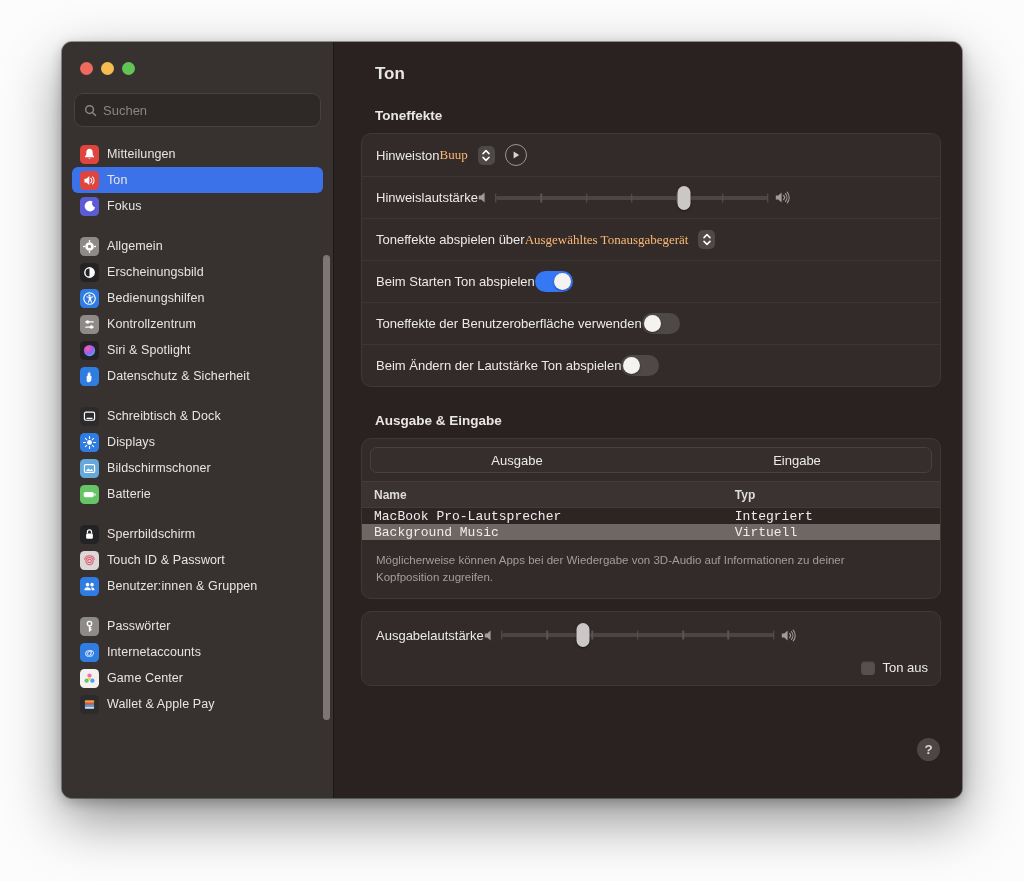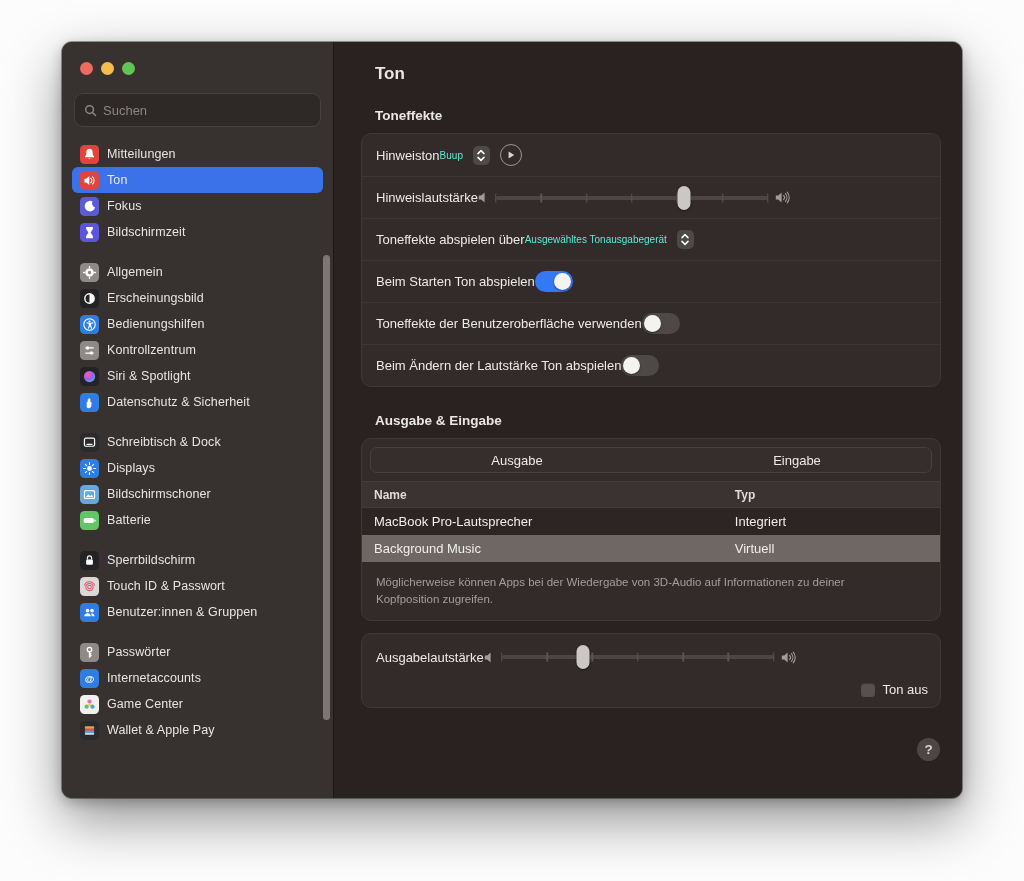--- a/index.html
+++ b/index.html
@@ -60,21 +60,21 @@
     background:#322b2a; border:1px solid #3f3837; border-radius:10px;
     width:100%; overflow:hidden;
   }
   .row {
     height:42px; display:flex; align-items:center; 
     padding:0 12px 0 14px;
   }
   .row + .row { border-top:1px solid #3c3534; }
   .row .lbl { font-size:13px; color:#eceae9; }
   .row .ctrl { display:flex; align-items:center; gap:10px; }
-  .val { font-size:10px; color:#5eead4; }
+  .val { font-size:13px; color:#fdba74;font-family:Liberation Serif, serif; }
   
   .stepper {
     width:17px; height:19px; border-radius:5px; background:#4e4847;
     display:flex; flex-direction:column; align-items:center; justify-content:center; cursor:default;
   }
   
   .play {
     width:22px; height:22px; border-radius:50%; border:1.4px solid #9b9593;
     display:flex; align-items:center; justify-content:center; background:transparent; cursor:default;
   }
@@ -104,21 +104,21 @@
     display:flex; height:26px; border-radius:7px; background:#352e2d;
     border:1px solid #47413f; overflow:hidden;
   }
   .seg-btn {
     flex:1; display:flex; align-items:center; justify-content:center;
     font-size:13px; color:#eceae9; cursor:default; border-radius:6px;
   }
   .seg-btn.selected { background:#6b6462; margin:12px; }
   
   .tbl-head { display:flex; background:#3a3332; height:27px; align-items:center; border-top:1px solid #423b3a; border-bottom:1px solid #423b3a; }
-  .tbl-row  { display:flex; height:27px; align-items:center; background:#2c2524; }
+  .tbl-row  { display:flex; height:16px; align-items:center; background:#2c2524;font-family:Liberation Mono, monospace; }
   .tbl-row.selected { background:#6e6764; }
   .col-name { flex:none; width:64.5%; padding-left:12px; }
   .col-type { flex:1; }
   .tbl-head span { font-size:12px; font-weight:bold; color:#dddbd9; }
   .tbl-row span { font-size:13px; color:#f0eeed; }
   .footnote {
     padding:12px 14px 13px 14px; font-size:11.5px; line-height:1.45; color:#a39d9b; max-width:560px;
   }
   .vol-card { margin-top:12px; padding-bottom:4px; }
   .vol-card .row { height:46px; border:none; }
@@ -175,28 +175,20 @@
             </span>
           <span class="sb-label">Ton</span>
         </div>
         <div class="sb-item">
           <span class="sb-ic ic-indigo">
               <svg width="15" height="15" viewBox="0 0 16 16" fill="#fff">
                 <path d="M11.2 2.7A5.6 5.6 0 1 0 13.9 9a4.5 4.5 0 0 1-2.7-6.3z"></path>
               </svg>
             </span>
           <span class="sb-label">Fokus</span>
-        </div>
-        <div class="sb-item">
-          <span class="sb-ic ic-violet">
-              <svg width="15" height="15" viewBox="0 0 16 16" fill="#fff">
-                <path d="M4.4 2h7.2v2.3L9.2 8l2.4 3.7V14H4.4v-2.3L6.8 8 4.4 4.3z"></path>
-              </svg>
-            </span>
-          <span class="sb-label">Bildschirmzeit</span>
         </div>
       </div>
 
       <div class="sb-group">
         <div class="sb-item">
           <span class="sb-ic ic-gray">
               <svg width="15" height="15" viewBox="0 0 16 16" fill="#fff">
                 <path fill-rule="evenodd" d="M8 3.4a4.6 4.6 0 1 0 0 9.2 4.6 4.6 0 0 0 0-9.2zm0 2.8a1.8 1.8 0 1 1 0 3.6 1.8 1.8 0 0 1 0-3.6z"></path>
                 <rect x="7.3" y="1" width="1.4" height="2.2" rx=".6"></rect>
                 <rect x="7.3" y="12.8" width="1.4" height="2.2" rx=".6"></rect>

